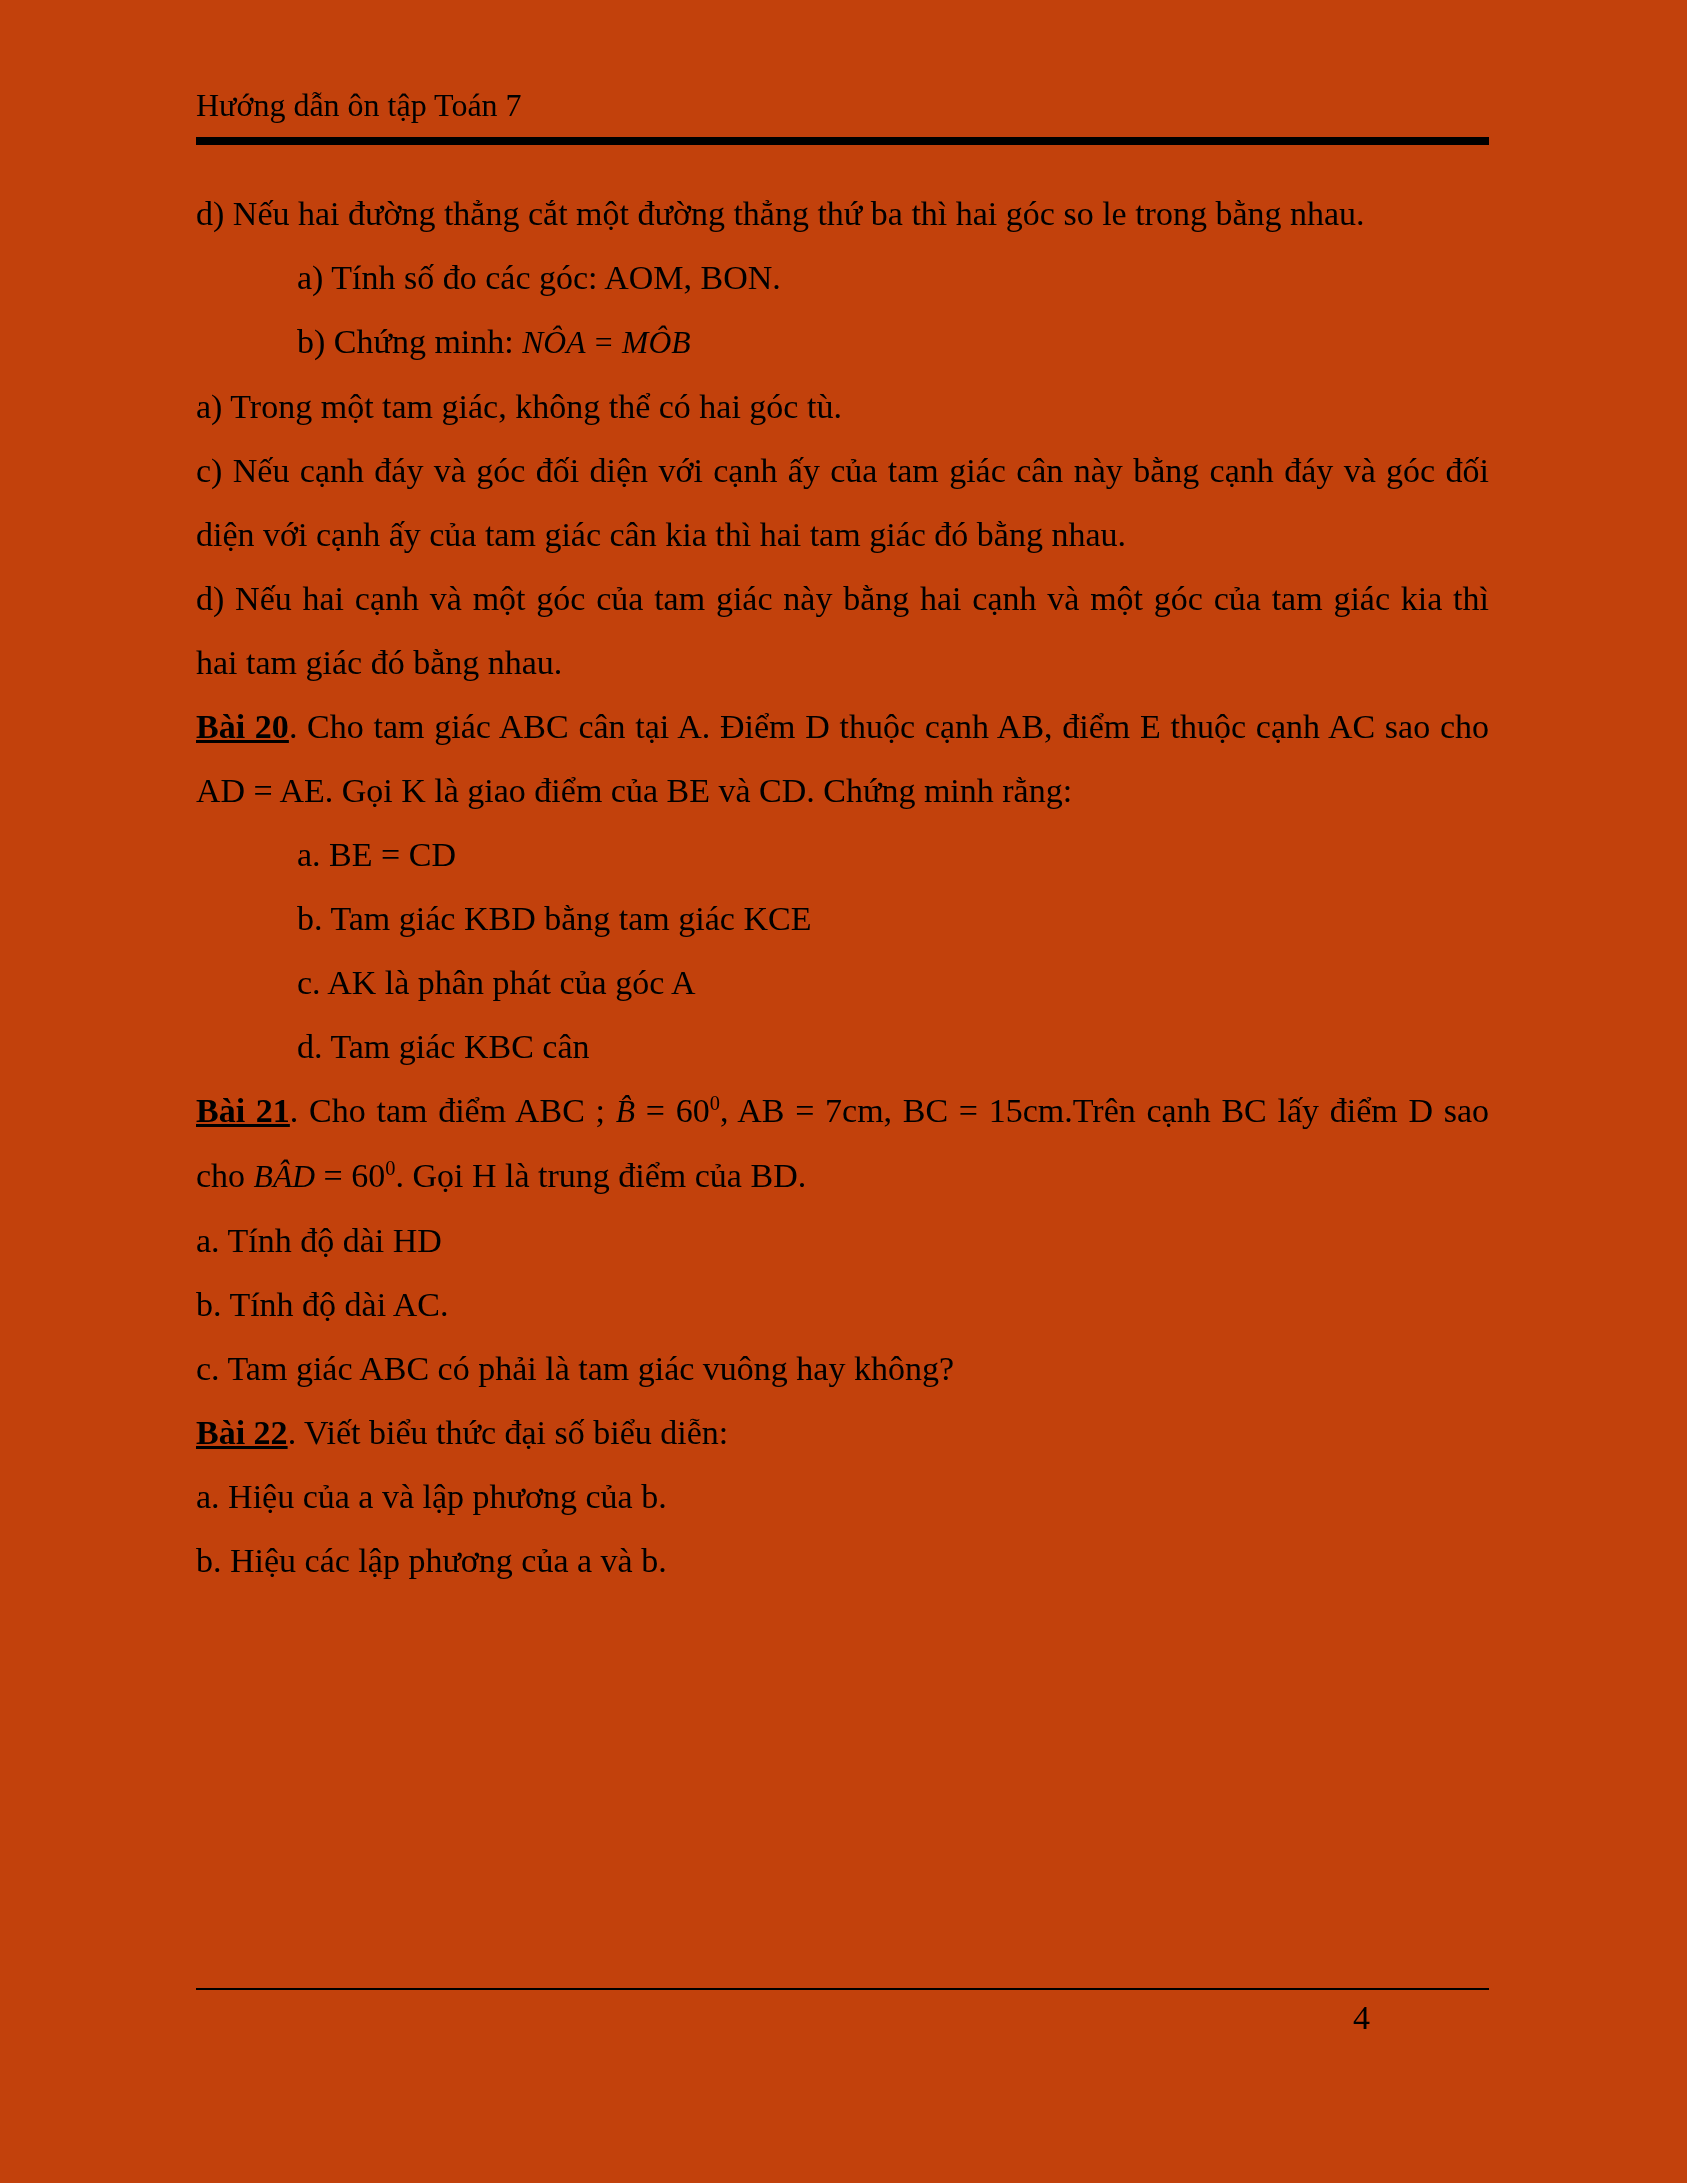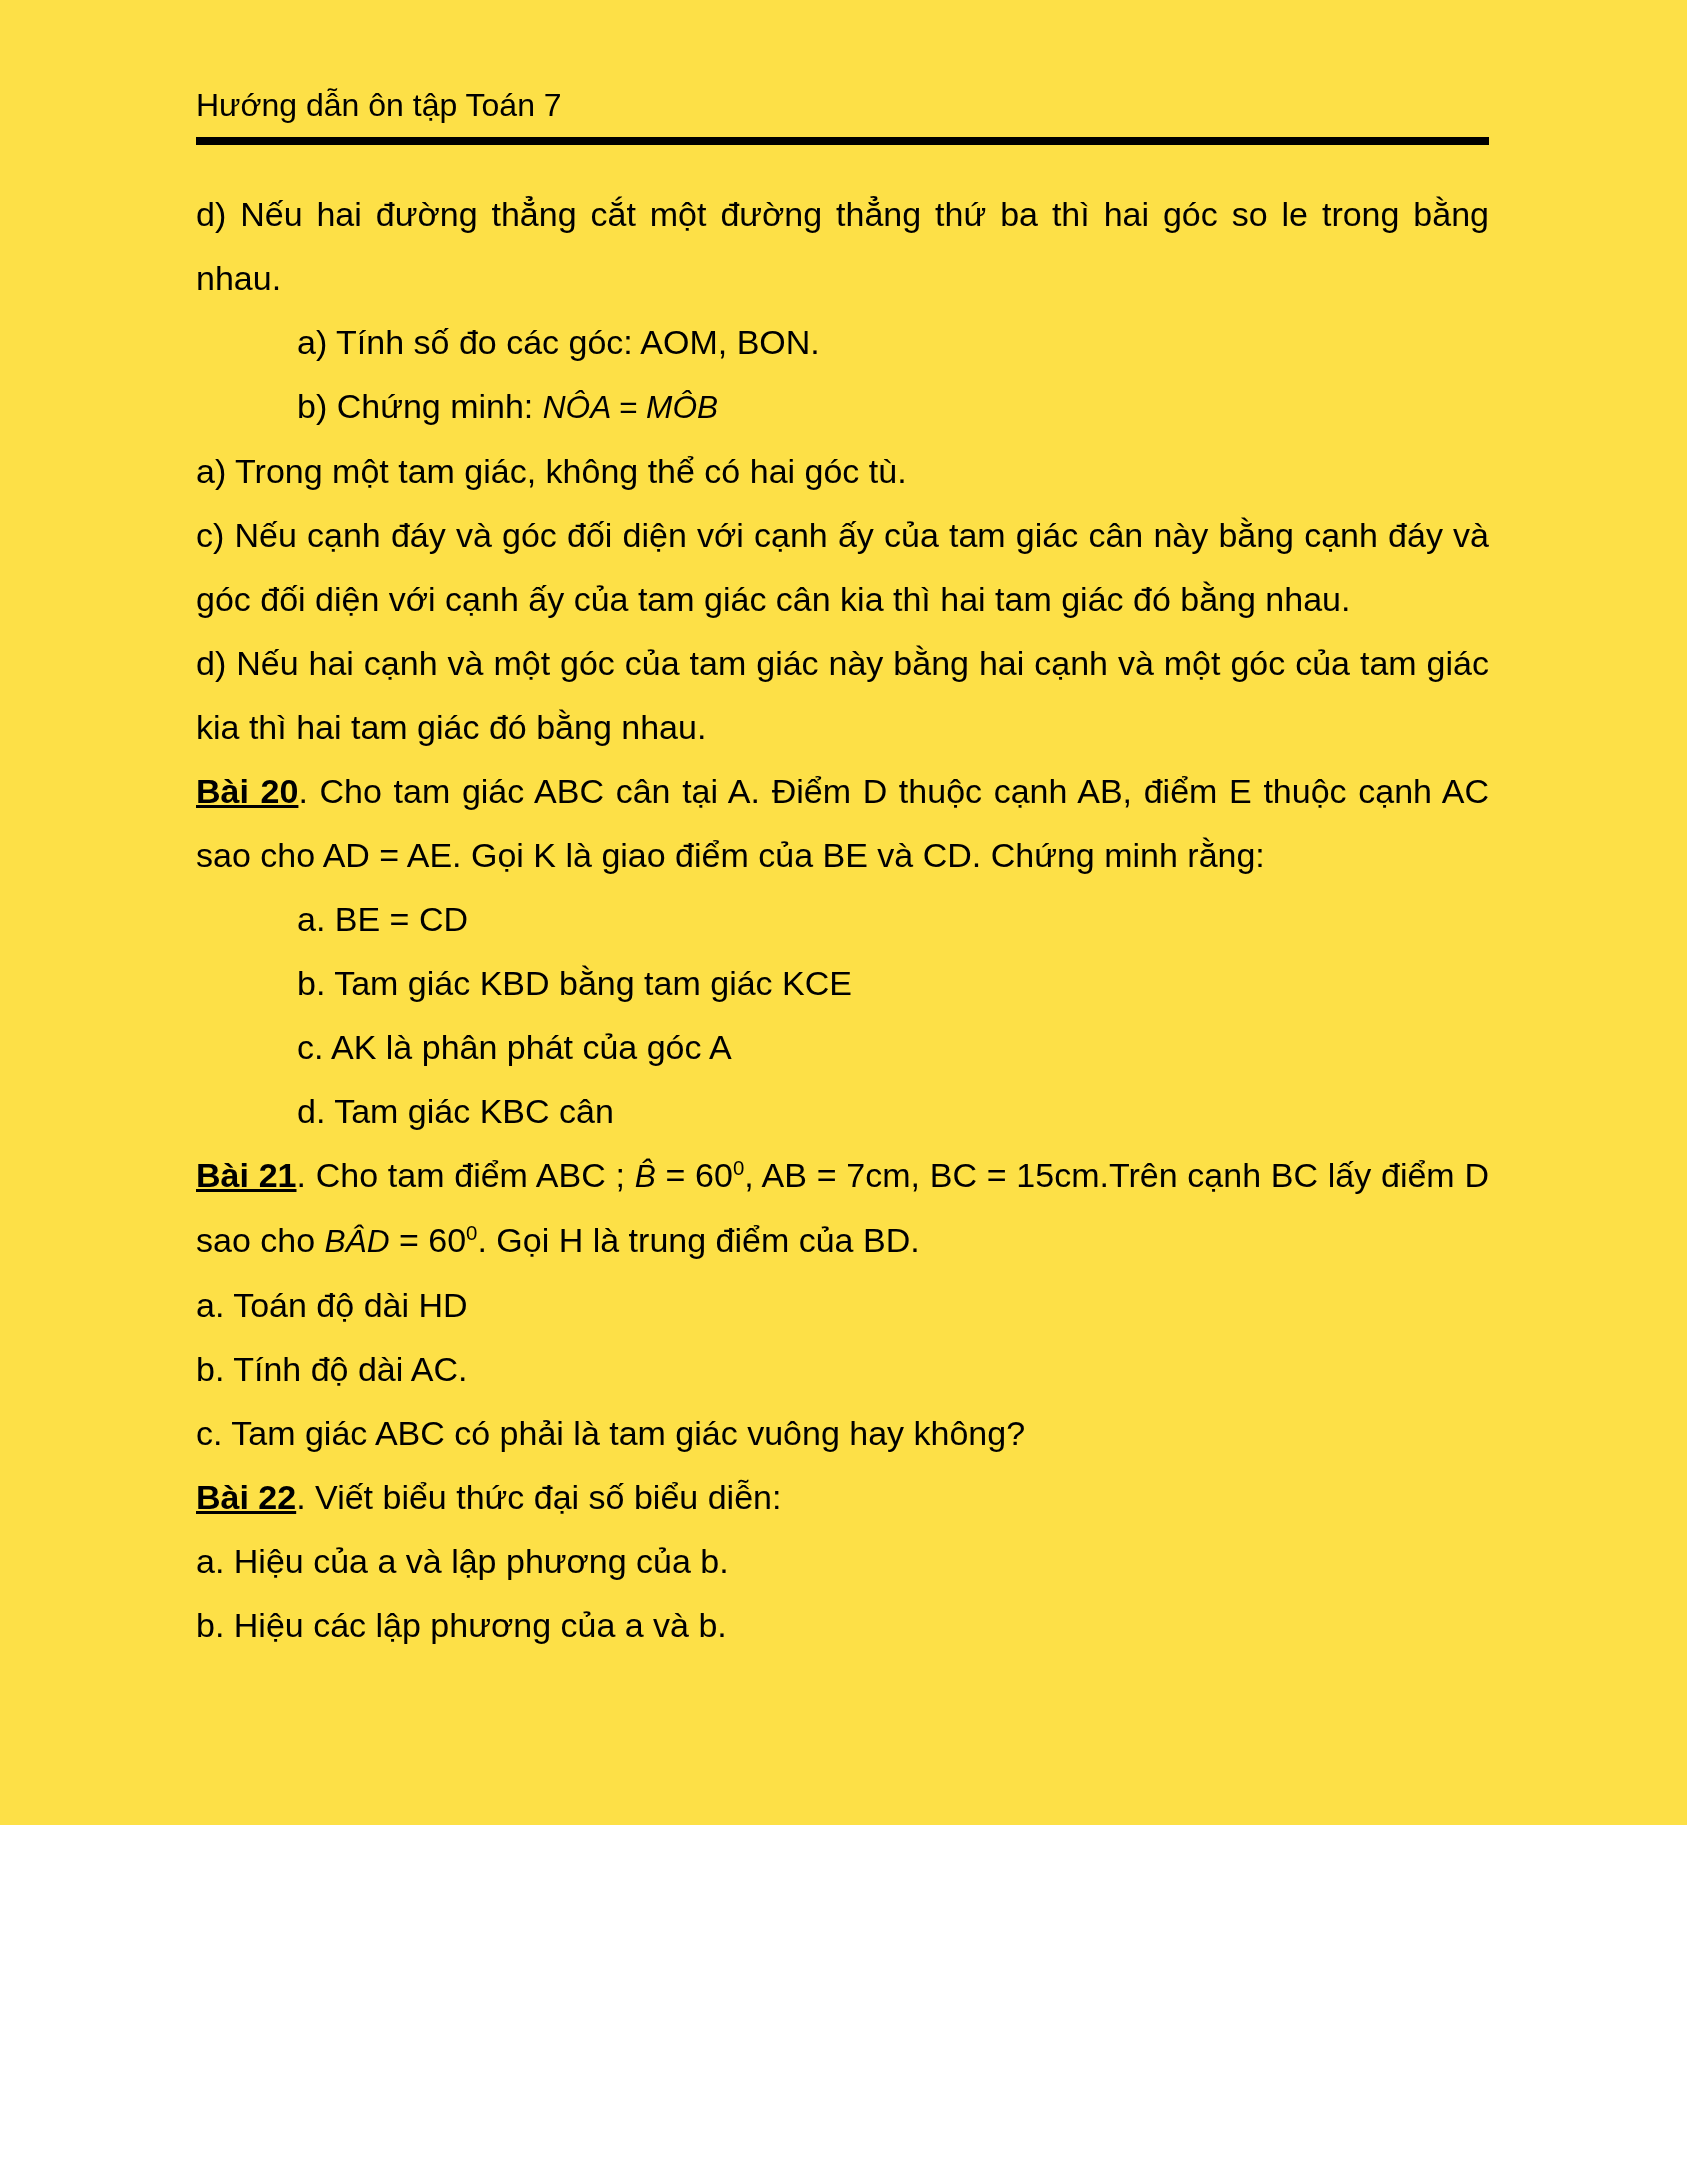--- a/index.html
+++ b/index.html
@@ -1,23 +1,23 @@
 <!DOCTYPE html>
 <html style="font-size:10.6px"><head>
 <meta charset="utf-8">
 <style>
   * { box-sizing: border-box; }
   html, body { margin: 0; padding: 0; background: #ffffff; }
   .page {
     position: relative;
     width: 1687px;
-    height: 1825px;
-    background: #fde047;
+    height: 2183px;
+    background: #c2410c;
     color: #000000;
-    font-family: Liberation Sans, sans-serif;
+    font-family: Liberation Serif, serif;
     overflow: hidden;
   }
   .header {
     position: absolute;
     top: 85px;
     left: 196px;
     right: 198px;
   }
   .header-title {
     font-size: 32px;
@@ -74,21 +74,21 @@
       <p class="para indent"><span>b) Chứng minh: </span><span class="math">NÔA = MÔB</span></p>
       <p class="para"><span>a) Trong một tam giác, không thể có hai góc tù.</span></p>
       <p class="para"><span>c) Nếu cạnh đáy và góc đối diện với cạnh ấy của tam giác cân này bằng cạnh đáy và góc đối diện với cạnh ấy của tam giác cân kia thì hai tam giác đó bằng nhau.</span></p>
       <p class="para"><span>d) Nếu hai cạnh và một góc của tam giác này bằng hai cạnh và một góc của tam giác kia thì hai tam giác đó bằng nhau.</span></p>
       <p class="para"><span class="bold-underline">Bài 20</span><span>. Cho tam giác ABC cân tại A. Điểm D thuộc cạnh AB, điểm E thuộc cạnh AC sao cho AD = AE. Gọi K là giao điểm của BE và CD. Chứng minh rằng:</span></p>
       <p class="para indent"><span>a. BE = CD</span></p>
       <p class="para indent"><span>b. Tam giác KBD bằng tam giác KCE</span></p>
       <p class="para indent"><span>c. AK là phân phát của góc A</span></p>
       <p class="para indent"><span>d. Tam giác KBC cân</span></p>
       <p class="para"><span class="bold-underline">Bài 21</span><span>. Cho tam điểm ABC ; </span><span class="math">B̂</span><span> = 60</span><span class="sup">0</span><span>, AB = 7cm, BC = 15cm.Trên cạnh BC lấy điểm D sao cho </span><span class="math">BÂD</span><span> = 60</span><span class="sup">0</span><span>. Gọi H là trung điểm của BD.</span></p>
-      <p class="para"><span>a. Toán độ dài HD</span></p>
+      <p class="para"><span>a. Tính độ dài HD</span></p>
       <p class="para"><span>b. Tính độ dài AC.</span></p>
       <p class="para"><span>c. Tam giác ABC có phải là tam giác vuông hay không?</span></p>
       <p class="para"><span class="bold-underline">Bài 22</span><span>. Viết biểu thức đại số biểu diễn:</span></p>
       <p class="para"><span>a. Hiệu của a và lập phương của b.</span></p>
       <p class="para"><span>b. Hiệu các lập phương của a và b.</span></p>
     </div>
 
   <div class="footer">
     <div class="footer-rule"></div>
     <div class="page-number">4</div>

